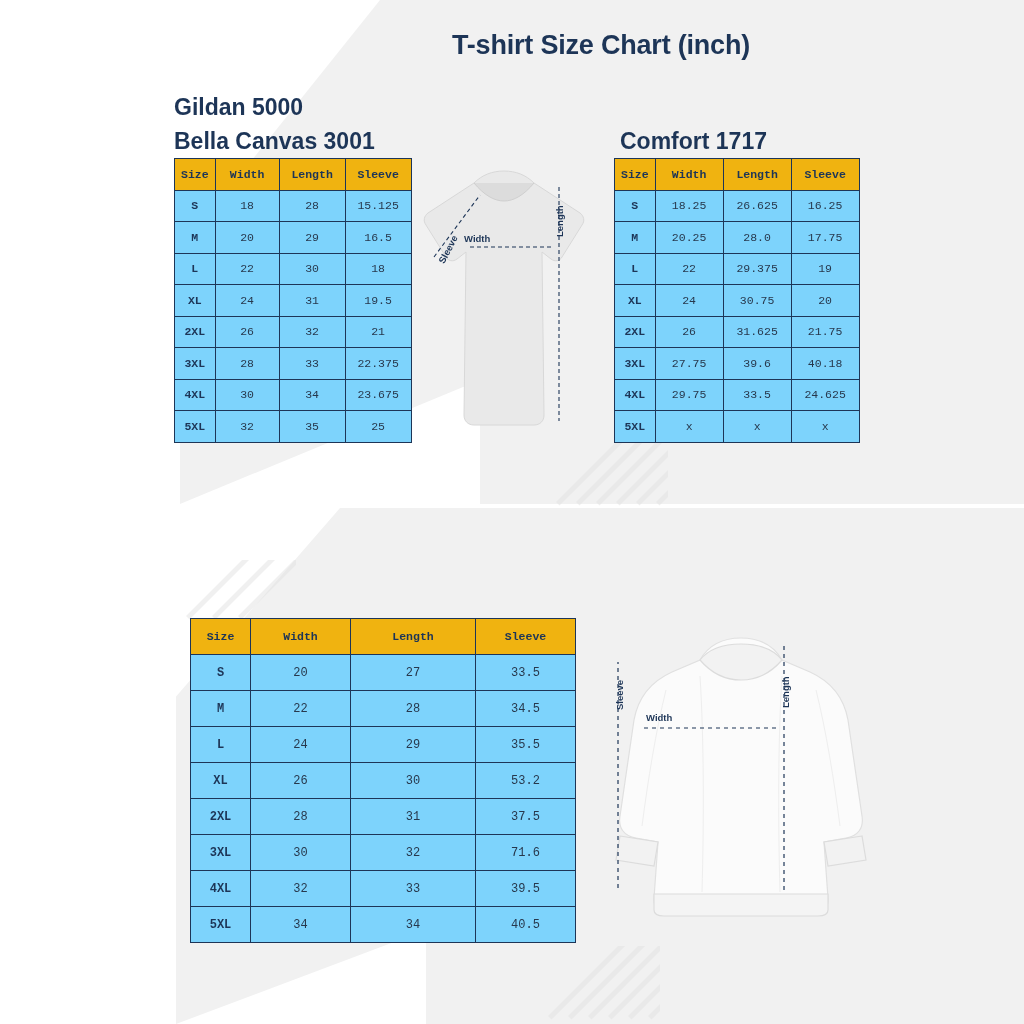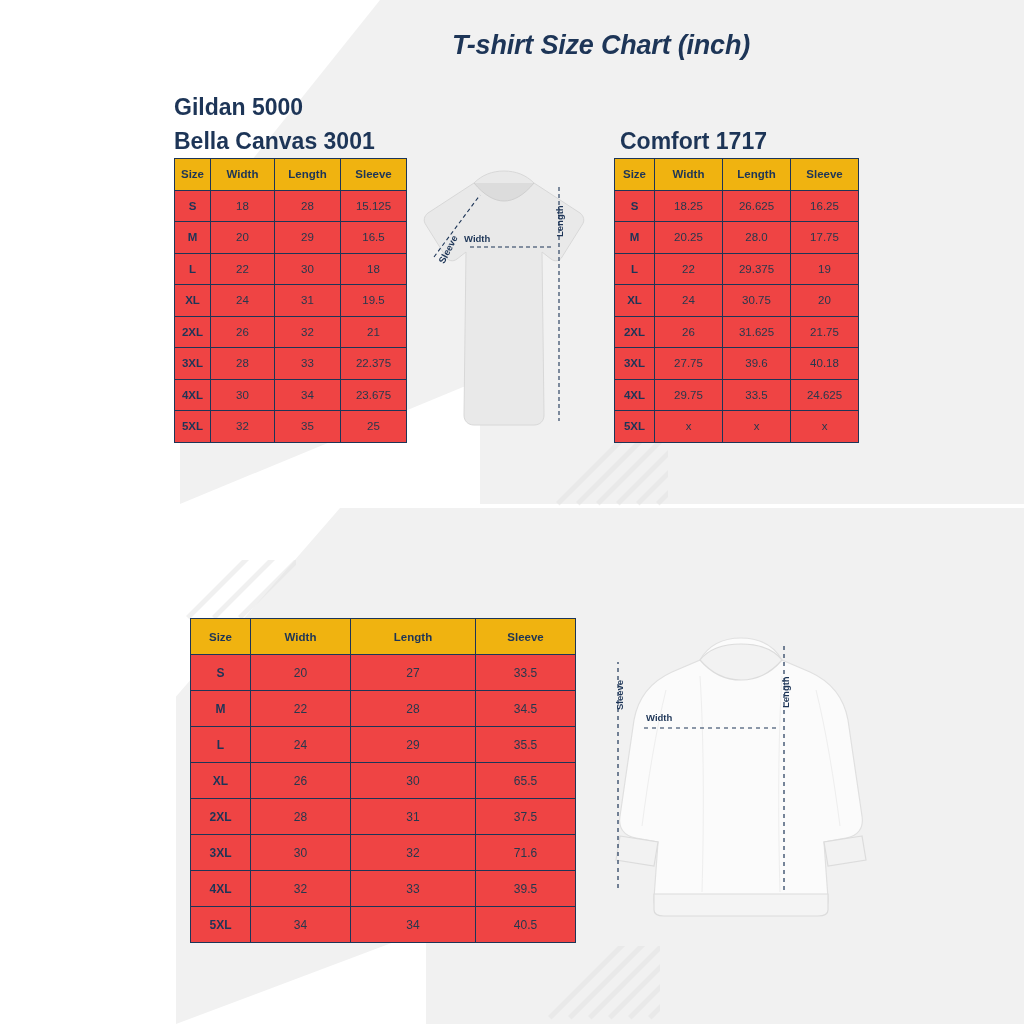--- a/index.html
+++ b/index.html
@@ -52,42 +52,42 @@
     width: 0; height: 0;
   }
 
   h1.title {
     position: absolute;
     margin: 0;
     font-size: 27px;
     font-weight: bold;
     letter-spacing: -0.2px;
     color: #1d3557;
-    font-style: italic;
   }
   .chart-title-1 { left: 452px; top: 30px; }
   .chart-title-2 { left: 292px; top: 528px; }
 
   .sub {
     position: absolute;
     font-size: 23px;
     font-weight: bold;
     color: #1d3557;
   }
   .sub-a { left: 174px; top: 94px; }
   .sub-b { left: 174px; top: 128px; }
   .sub-c { left: 620px; top: 128px; }
   .sub-d { left: 192px; top: 583px; margin-top: 45px; }
 
   table.sz {
     position: absolute;
     border-collapse: collapse;
     font-size: 11.5px;
     color: #27384d;
-    background: #ef4444;
+    background: #7dd3fc;
+    font-family: Liberation Mono, monospace;
   }
   table.sz th, table.sz td {
     border: 1px solid #1d3557;
     text-align: center;
     white-space: nowrap;
   }
   table.sz thead th {
     background: #f0b310;
     color: #1d3557;
     font-weight: bold;
@@ -355,21 +355,21 @@
       <tr>
         <td class="size">L</td>
         <td>24</td>
         <td>29</td>
         <td>35.5</td>
       </tr>
       <tr>
         <td class="size">XL</td>
         <td>26</td>
         <td>30</td>
-        <td>65.5</td>
+        <td>53.2</td>
       </tr>
       <tr>
         <td class="size">2XL</td>
         <td>28</td>
         <td>31</td>
         <td>37.5</td>
       </tr>
       <tr>
         <td class="size">3XL</td>
         <td>30</td>

